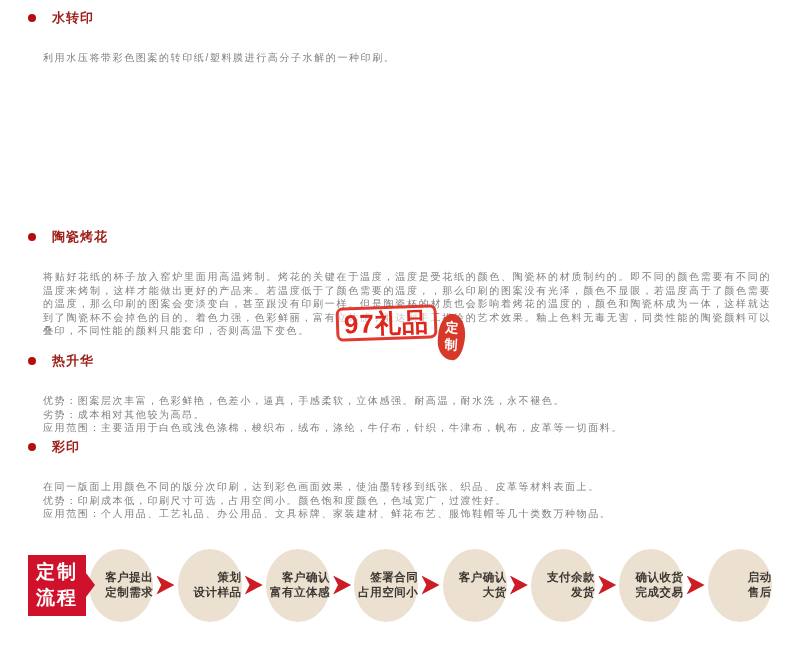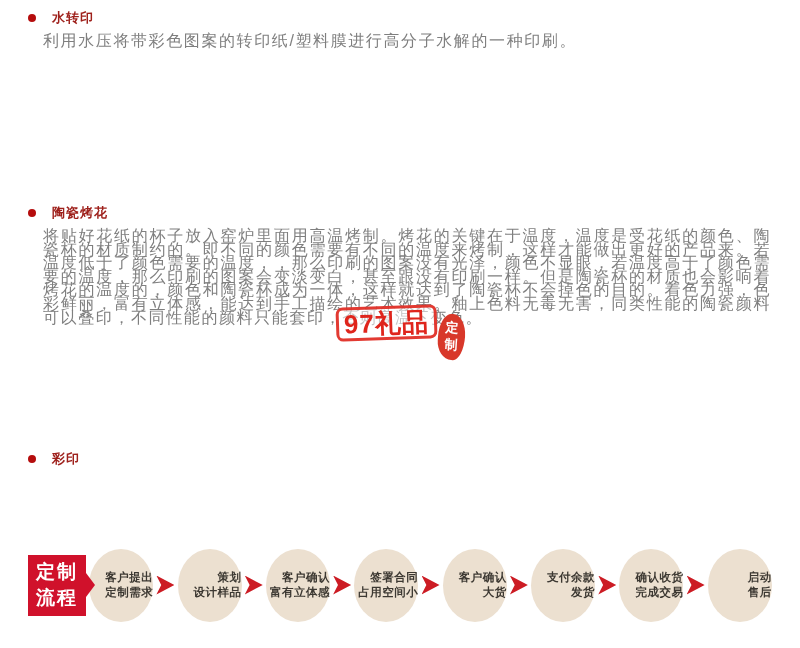--- a/index.html
+++ b/index.html
@@ -4,27 +4,27 @@
 <style>
   html,body{margin:0;padding:0;background:#ffffff;}
   .page{
     position:relative;width:800px;height:648px;background:#ffffff;overflow:hidden;
     font-family:"Liberation Sans","DejaVu Sans",sans-serif;
   }
   
   .sec{position:absolute;left:28px;width:744px;}
   .sec-1{top:11px}
   .sec-2{top:112px}
-  .sec-3{top:206px}
+  .sec-3{top:230px}
   .sec-4{top:354px}
-  .sec-5{top:452px}
+  .sec-5{top:440px}
   .sec-head{display:flex;align-items:center;gap:16px;height:14px;}
   .bullet{width:8px;height:8px;border-radius:50%;background:#b50d0d;flex:0 0 auto;}
   .sec-title{margin:0;font-size:13px;font-weight:bold;color:#9e201b;letter-spacing:1px;}
-  .sec-body{margin:9px 0 0 15px;width:728px;color:#7f7f7f;font-size:16px;
+  .sec-body{margin:26px 0 0 15px;width:728px;color:#7f7f7f;font-size:10px;
             line-height:13.6px;letter-spacing:1.6px;text-align:justify;}
   .sec-body p{margin:0;}
   
   .watermark{position:absolute;left:336px;top:302px;width:140px;height:62px;pointer-events:none;}
   .wm-box{
     position:absolute;left:0;top:4px;display:inline-block;
     border:3px solid rgba(223,37,28,0.9);border-radius:7px;
     color:#df251c;background:rgba(255,255,255,0.55);
     font-size:26px;font-weight:bold;line-height:28px;padding:0 5px;
     letter-spacing:1px;transform:rotate(-2deg);
@@ -88,25 +88,41 @@
   </section>
 
   <div class="watermark">
     <span class="wm-box">97礼品</span>
     <span class="wm-seal">
       <span>定</span>
       <span>制</span>
     </span>
   </div>
 
+  <section class="sec sec-4">
+    <div class="sec-head">
+      <span class="bullet"></span>
+      <h2 class="sec-title">热升华</h2>
+    </div>
+    <div class="sec-body">
+      <p>优势：图案层次丰富，色彩鲜艳，色差小，逼真，手感柔软，立体感强。耐高温，耐水洗，永不褪色。</p>
+      <p>劣势：成本相对其他较为高昂。</p>
+      <p>应用范围：主要适用于白色或浅色涤棉，梭织布，绒布，涤纶，牛仔布，针织，牛津布，帆布，皮革等一切面料。</p>
+    </div>
+  </section>
 
   <section class="sec sec-5">
     <div class="sec-head">
       <span class="bullet"></span>
       <h2 class="sec-title">彩印</h2>
+    </div>
+    <div class="sec-body">
+      <p>在同一版面上用颜色不同的版分次印刷，达到彩色画面效果，使油墨转移到纸张、织品、皮革等材料表面上。</p>
+      <p>优势：印刷成本低，印刷尺寸可选，占用空间小。颜色饱和度颜色，色域宽广，过渡性好。</p>
+      <p>应用范围：个人用品、工艺礼品、办公用品、文具标牌、家装建材、鲜花布艺、服饰鞋帽等几十类数万种物品。</p>
     </div>
   </section>
 
   <div class="flow">
     <div class="flow-label">
       <span>定制</span>
       <span>流程</span>
       <i class="flow-tip"></i>
     </div>
 

